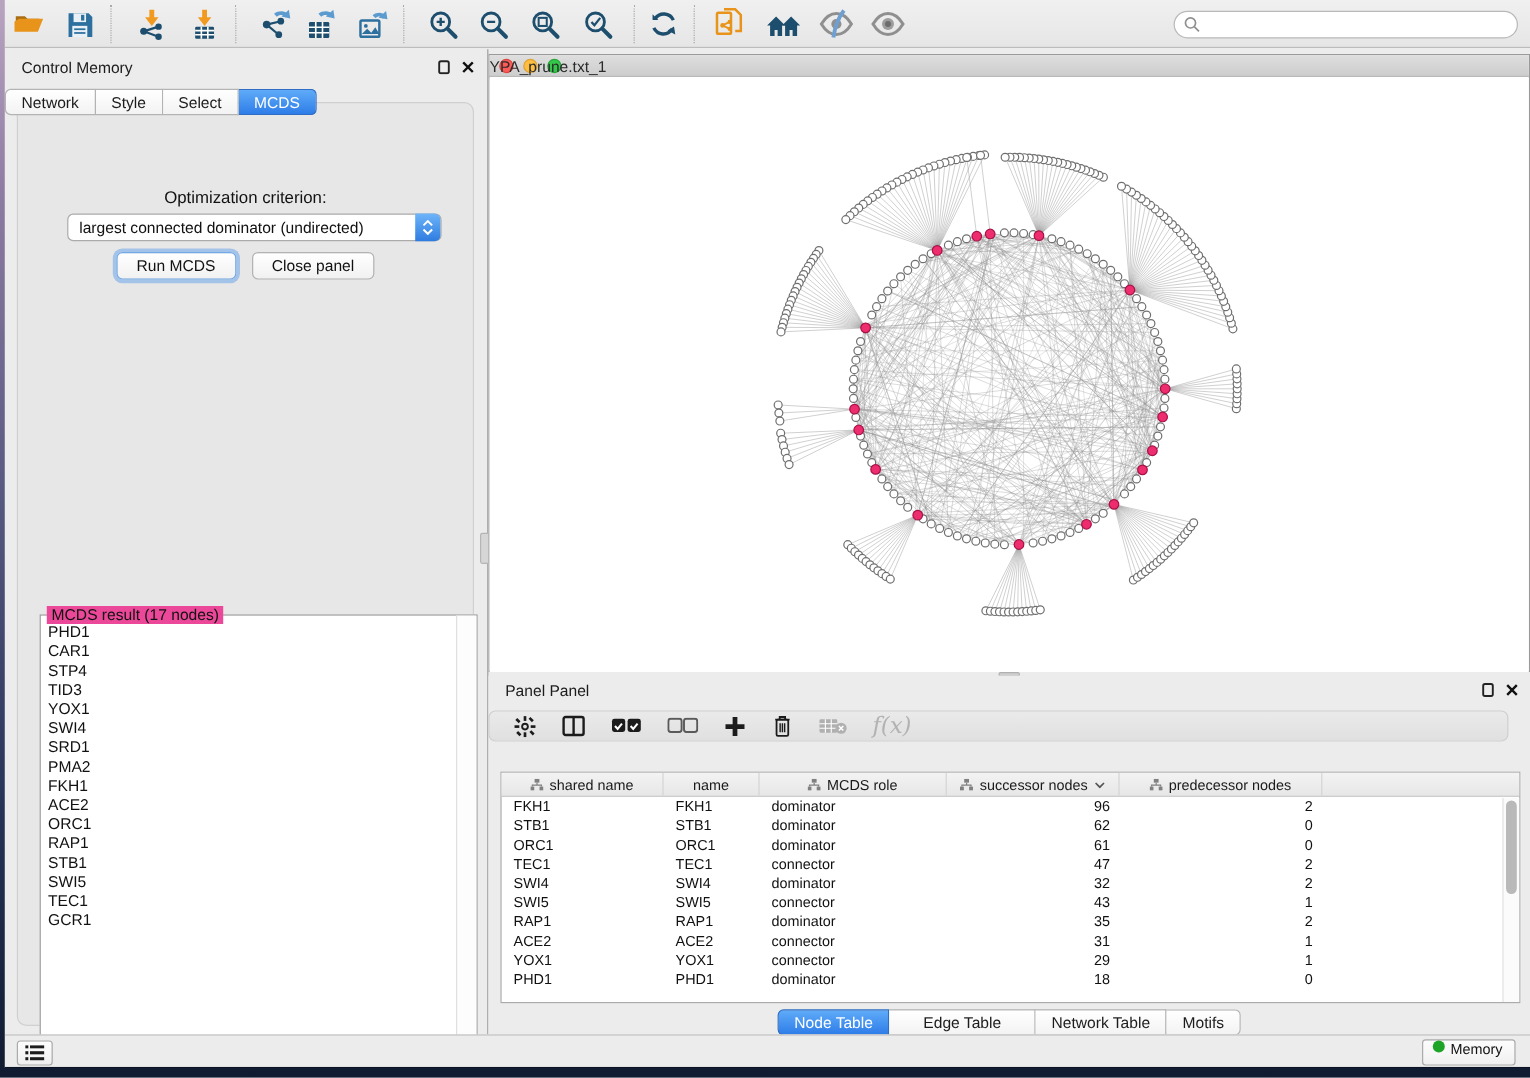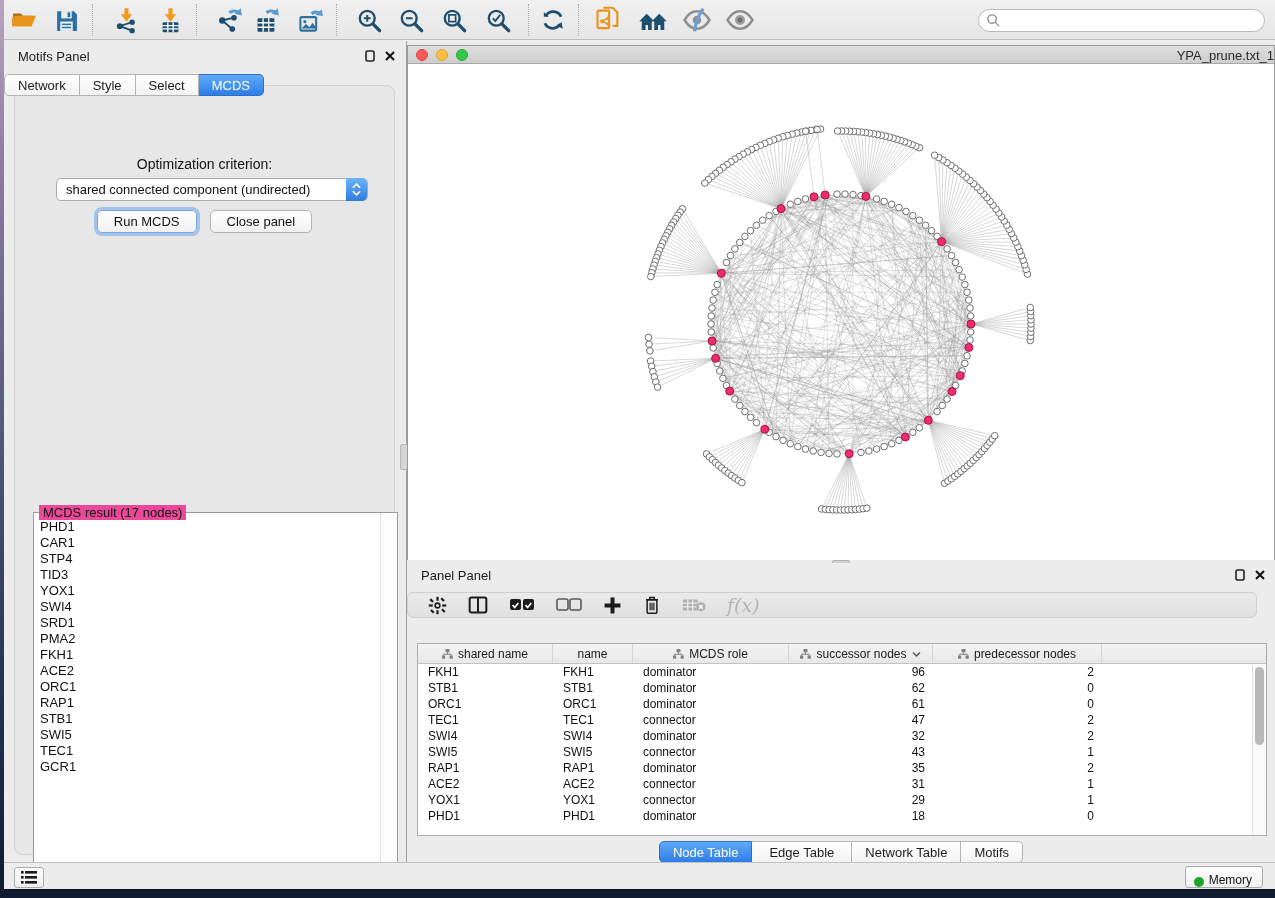--- a/index.html
+++ b/index.html
@@ -77,21 +77,21 @@
   .vdivider { position:absolute; left:401px; top:41px; width:2px; height:821px; background:#ececec; border-right:1px solid #9f9f9f; }
   .vhandle { position:absolute; left:396px; top:444px; width:8px; height:26px; background:#d6d6d6; border:1px solid #b5b5b5; border-radius:2px; }
   
   .rightcol { position:absolute; left:403px; top:41px; width:868px; height:821px; }
   .netwin { position:absolute; left:0; top:4px; width:868px; height:515px; border:1px solid #9a9a9a; background:#fff; }
   .net-titlebar {
     position:absolute; left:0; top:0; width:100%; height:18px;
     background:linear-gradient(#dedede,#cdcdcd); border-bottom:1px solid #a8a8a8;
   }
   .tl { width:12px; height:12px; border-radius:50%; display:inline-block; }
-  .net-title { position:absolute; left:0; top:2px; width:100%; text-align:right; font-size:13px; color:#2b2b2b; }
+  .net-title { position:absolute; left:0; top:2px; width:100%; text-align:left; font-size:13px; color:#2b2b2b; }
   .net-canvas { position:absolute; left:0; top:19px; width:866px; height:495px; background:#fff; }
   .hhandle { position:absolute; left:425px; top:519px; width:18px; height:4px; background:#cfcfcf; border:1px solid #b0b0b0; border-radius:2px; }
   
   .tpanel { position:absolute; left:0; top:522px; width:868px; height:299px; background:#ececec; }
   .tp-toolbar {
     position:absolute; left:0; top:29px; width:850px; height:26px;
     background:linear-gradient(#eaeaea,#e0e0e0); border:1px solid #cfcfcf; border-radius:6px;
     display:flex; align-items:center; gap:21px; padding-left:20px;
   }
   .fx { font-family:"DejaVu Serif", serif; font-style:italic; font-size:19px; color:#b2b2b2; }
@@ -110,21 +110,21 @@
   
   .statusbar { position:absolute; left:0; top:862px; width:100%; height:28px; background:#ececec; border-top:1px solid #c2c2c2; }
   .sq-btn {
     position:absolute; left:10px; top:4px; width:30px; height:21px;
     background:linear-gradient(#fdfdfd,#efefef); border:1px solid #ababab; border-radius:3px;
     display:flex; align-items:center; justify-content:center;
   }
   .mem-btn {
     position:absolute; right:12px; top:3px; height:22px; padding:0 10px 0 8px;
     background:linear-gradient(#fdfdfd,#f0f0f0); border:1px solid #ababab; border-radius:3px;
-    font-size:12px; color:#111; display:flex; align-items:flex-end; gap:5px;
+    font-size:12px; color:#111; display:flex; align-items:flex-start; gap:5px;
   }
   .mem-dot { width:10px; height:10px; border-radius:50%; background:#1ea427; }
   svg { display:block; }
 </style>
 </head>
 <body>
 
 <div class="app">
 
   <div class="toolbar">
@@ -269,21 +269,21 @@
         <svg width="15" height="15" viewBox="0 0 16 16">
             <circle cx="6.5" cy="6.5" r="4.5" fill="none" stroke="#8f8f8f" stroke-width="1.5"></circle>
             <path d="M10 10l4 4" stroke="#8f8f8f" stroke-width="1.5"></path>
           </svg>
       </span>
     </div>
   </div>
 
   <div class="cpanel">
     <div class="panel-head">
-      <span class="panel-title">Motifs Panel</span>
+      <span class="panel-title">Control Memory</span>
       <span class="winbtns">
         <span>
             <svg width="10" height="12" viewBox="0 0 10 12">
               <rect x="1" y="1" width="8" height="10" rx="1.5" fill="none" stroke="#222" stroke-width="1.6"></rect>
             </svg>
           </span>
         <span>
             <svg width="10" height="10" viewBox="0 0 10 10">
               <path d="M1 1l8 8M9 1l-8 8" stroke="#111" stroke-width="2"></path>
             </svg>
@@ -292,21 +292,21 @@
     </div>
     <div class="tabrow">
         <div class="tab" style="padding: 0px 13px;">Network</div>
         <div class="tab" style="padding: 0px 13px;">Style</div>
         <div class="tab" style="padding: 0px 13px;">Select</div>
         <div class="tab sel" style="padding: 0px 13px;">MCDS</div>
       </div>
     <div class="cp-body">
       <div class="crit-label">Optimization criterion:</div>
       <div class="dropdown">
-        <span>shared connected component (undirected)</span>
+        <span>largest connected dominator (undirected)</span>
         <span class="dd-step">
           <svg width="9" height="6" viewBox="0 0 10 6">
               <path d="M1 5l4-4 4 4" fill="none" stroke="#fff" stroke-width="1.8"></path>
             </svg>
           <svg width="9" height="6" viewBox="0 0 10 6">
               <path d="M1 1l4 4 4-4" fill="none" stroke="#fff" stroke-width="1.8"></path>
             </svg>
         </span>
       </div>
       <div class="btnrow">
@@ -1405,21 +1405,21 @@
               <div class="td num" style="width: 169px; padding: 0px 8px 0px 0px;">0</div>
             </div>
           </div>
         <div class="tscroll">
             <div class="tthumb"></div>
           </div>
       </div>
 
       <div class="bt-tabrow">
           <div class="tab sel" style="padding: 0px 13px;">Node Table</div>
-          <div class="tab" style="padding: 0px 17px;">Edge Table</div>
+          <div class="tab" style="padding: 0px 28px;">Edge Table</div>
           <div class="tab" style="padding: 0px 13px;">Network Table</div>
           <div class="tab" style="padding: 0px 13px;">Motifs</div>
         </div>
     </div>
   </div>
 
   <div class="statusbar">
     <div class="sq-btn">
       <svg width="16" height="13" viewBox="0 0 16 13">
           <g fill="#1c1c1c">

